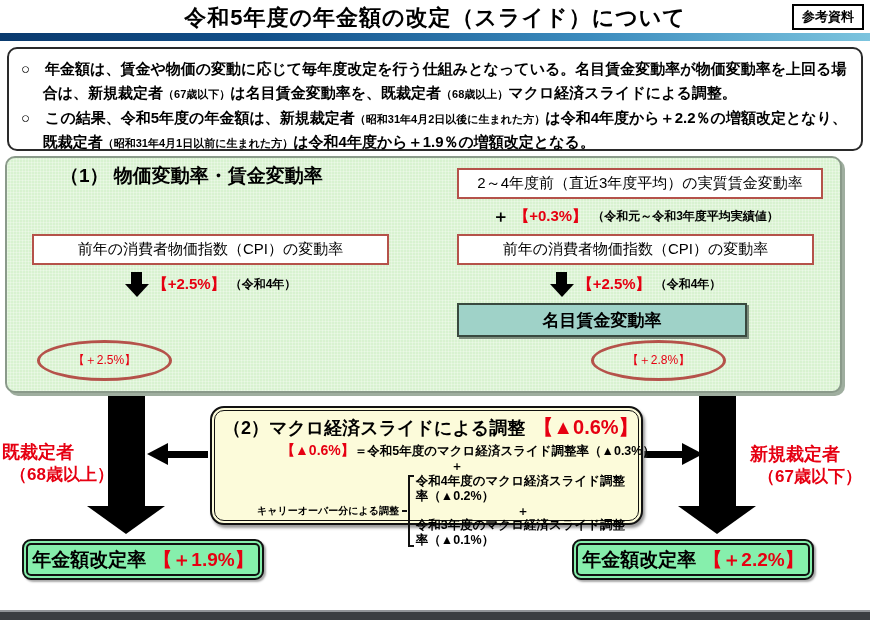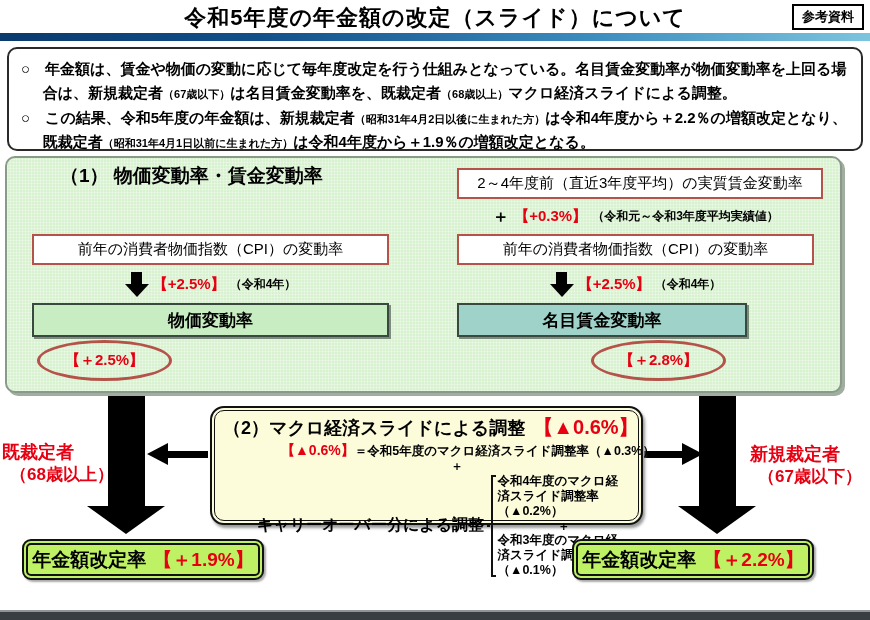--- a/index.html
+++ b/index.html
@@ -57,21 +57,21 @@
 
   .result-box { position:absolute; top:145px; height:34px; border:2px solid #39493f;
     box-shadow:2px 2px 0 #7d8d7d; display:flex; align-items:center; justify-content:center;
     font-size:17px; font-weight:bold; color:#000; }
   .price-box { left:25px;  width:357px; background:#c9edc2; }
   .wage-box  { left:450px; width:290px; background:#9fd2c8; }
 
   .oval { position:absolute; top:182px; width:135px; height:41px;
     border:3px solid #b5524a; border-radius:50%;
     display:flex; align-items:center; justify-content:center;
-    color:#e60012; font-weight:bold; font-size:15px; }
+    color:#e60012; font-weight:normal; font-size:12px; }
   .oval-l { left:30px; } .oval-r { left:584px; }
 
   
   .big-shaft { position:absolute; width:37px; height:110px; background:#000; top:396px; }
   .big-head  { position:absolute; width:0; height:0; top:506px;
     border-left:39px solid transparent; border-right:39px solid transparent;
     border-top:28px solid #000; }
   .bs-l { left:108px; } .bh-l { left:87px; }
   .bs-r { left:699px; } .bh-r { left:678px; }
 
@@ -93,30 +93,30 @@
     border:2px solid #111; border-radius:14px; background:#fcfbda;
     box-shadow:2px 3px 3px #999; padding:2px; }
   .sec2-inner { width:100%; height:100%; border:1px solid #111; border-radius:10px;
     padding:3px 8px 2px 8px; }
   .sec2-title { font-size:18px; font-weight:bold; margin-left:0; white-space:nowrap; }
   .sec2-title .rate { color:#e60012; font-size:20px; margin-left:8px; }
   .sec2-formula { font-size:12.5px; font-weight:bold; margin-left:58px; margin-top:1px; white-space:nowrap; }
   .sec2-formula .rate { color:#e60012; font-size:14px; }
   .sec2-plus { font-size:12px; font-weight:bold; margin-left:228px; line-height:1.05; }
   .carry-row { display:flex; align-items:center; margin-left:34px; margin-top:1px; }
-  .carry-label { font-size:16px; font-weight:bold; white-space:nowrap; }
+  .carry-label { font-size:10px; font-weight:bold; white-space:nowrap; }
   .carry-dash { width:7px; height:2px; background:#111; margin:0 1px 0 3px; }
   .carry-bracket { width:7px; align-self:stretch; border-left:2px solid #111;
     border-top:2px solid #111; border-bottom:2px solid #111; margin:1px 2px 1px 0; }
   .carry-stack { display:flex; flex-direction:column; font-size:12.5px; font-weight:bold; line-height:1.2; }
   .carry-stack .cplus { text-align:center; font-size:12px; }
 
   
   .final-box { position:absolute; top:539px; width:242px; height:41px;
-    border:2px solid #111; border-radius:9px; background:#bef264;
+    border:2px solid #111; border-radius:9px; background:#86efac;
     box-shadow:2px 2px 2px #aaa; padding:2px; }
   .fb-l { left:22px; } .fb-r { left:572px; }
   .final-inner { width:100%; height:100%; border:2px solid #111; border-radius:5px;
     display:flex; align-items:center; justify-content:center; gap:7px;
     font-size:19px; font-weight:bold; }
   .final-inner .rate { color:#e60012; }
 
   .footer-bar { position:absolute; left:0; top:610px; width:870px; height:10px;
     background:linear-gradient(#909398 0 2px,#3a3d42 2px 100%); }
 </style>
@@ -158,21 +158,20 @@
     </div>
     <div class="arrow-row ar-r">
       <span class="sm-arrow">
           <span class="shaft"></span>
           <span class="head"></span>
         </span>
       <span class="red-rate">【+2.5%】</span>
       <span class="note-mid">（令和4年）</span>
     </div>
 
-    <div class="result-box price-box">物価変動率</div>
     <div class="result-box wage-box">名目賃金変動率</div>
 
     <div class="oval oval-l">【＋2.5%】</div>
     <div class="oval oval-r">【＋2.8%】</div>
   </div>
 
   <div class="big-shaft bs-l"></div>
   <div class="big-head bh-l"></div>
   <div class="big-shaft bs-r"></div>
   <div class="big-head bh-r"></div>

